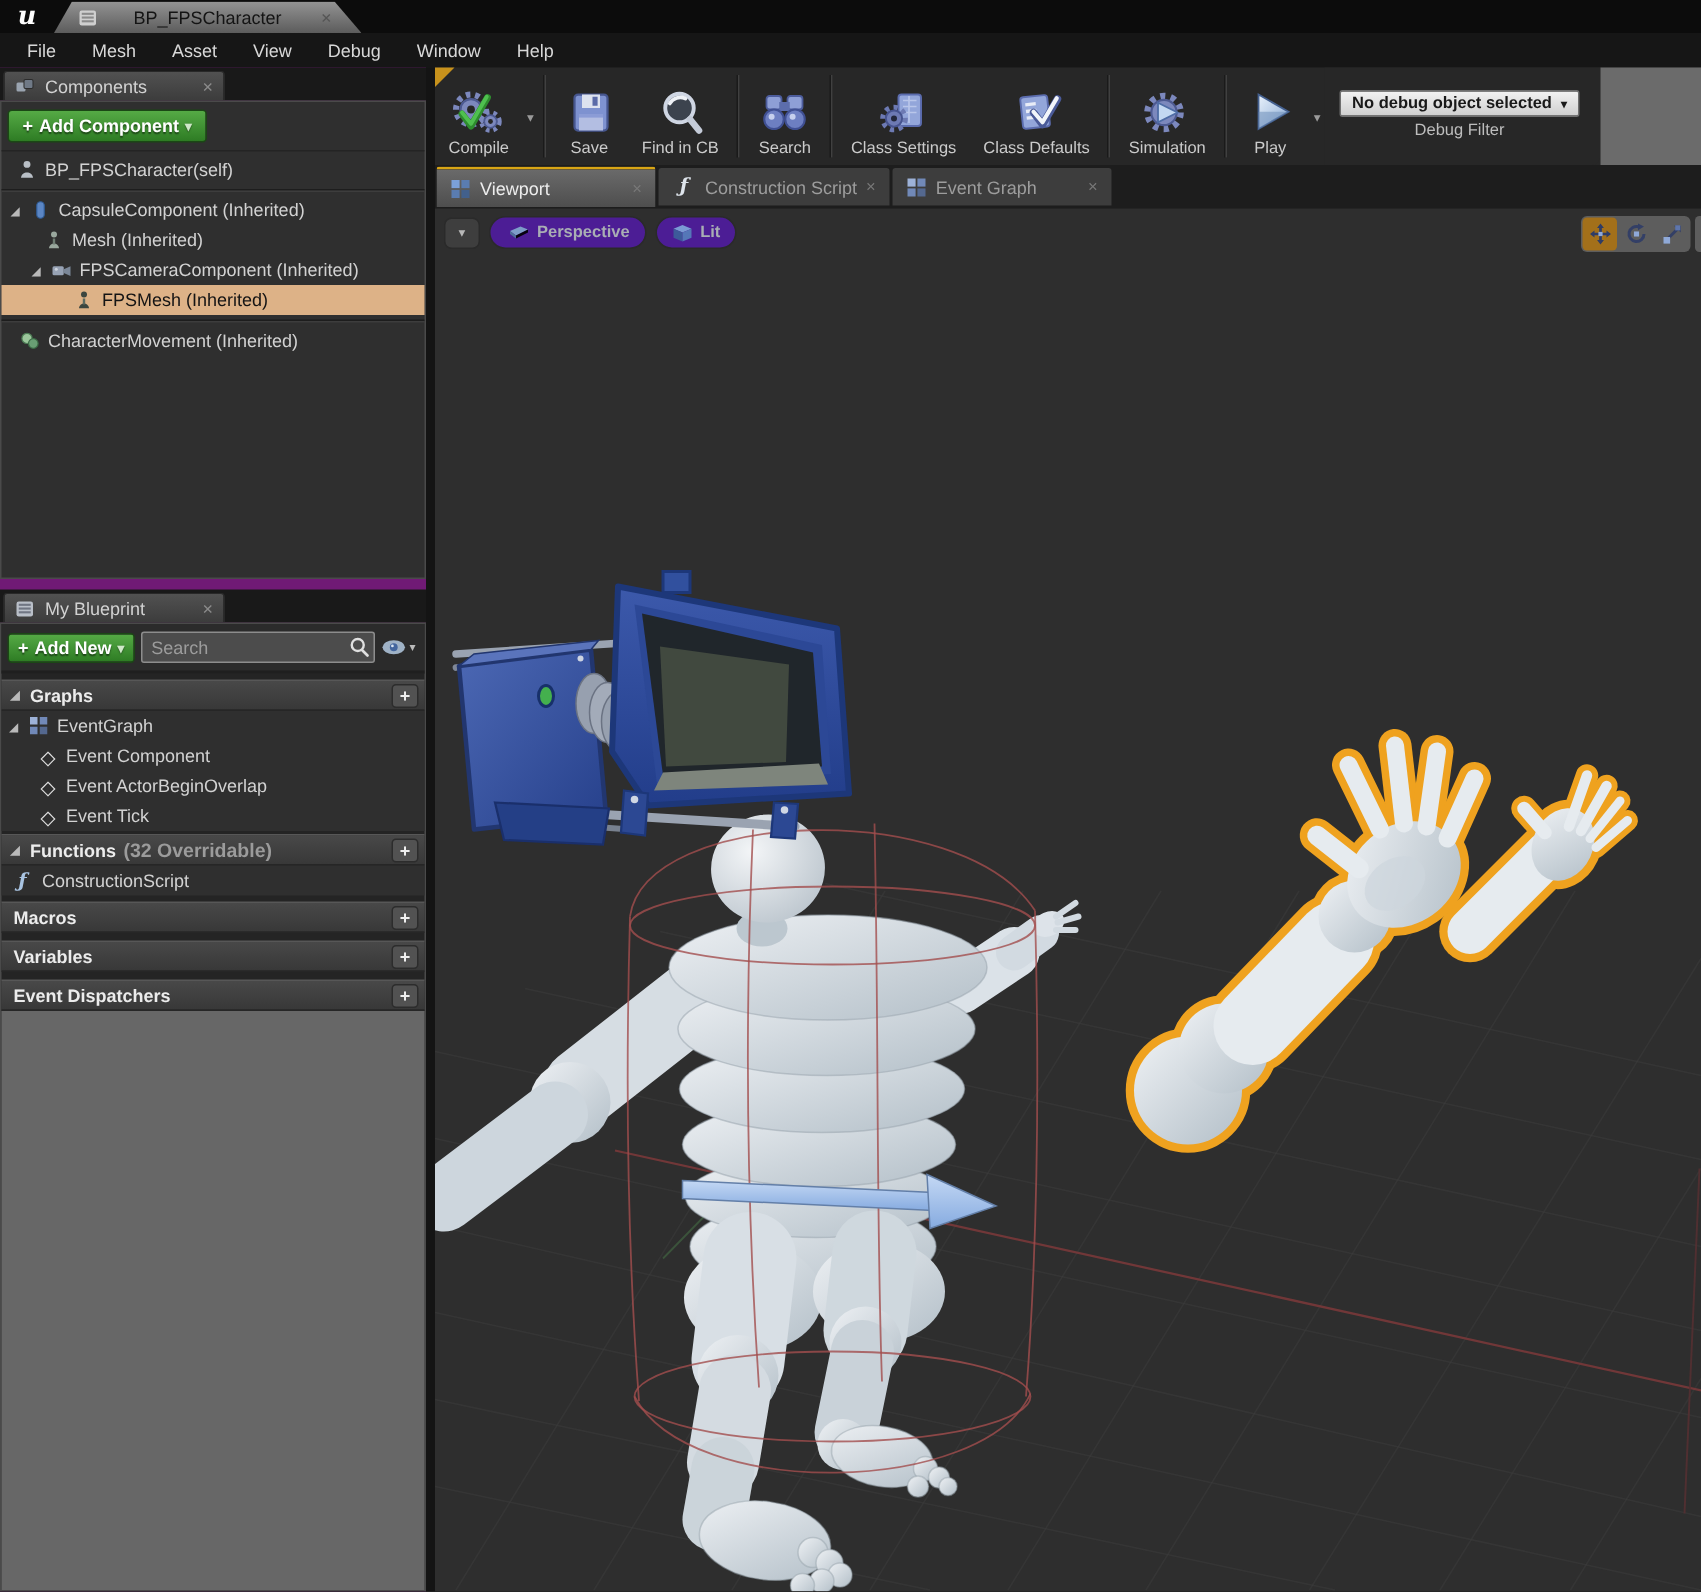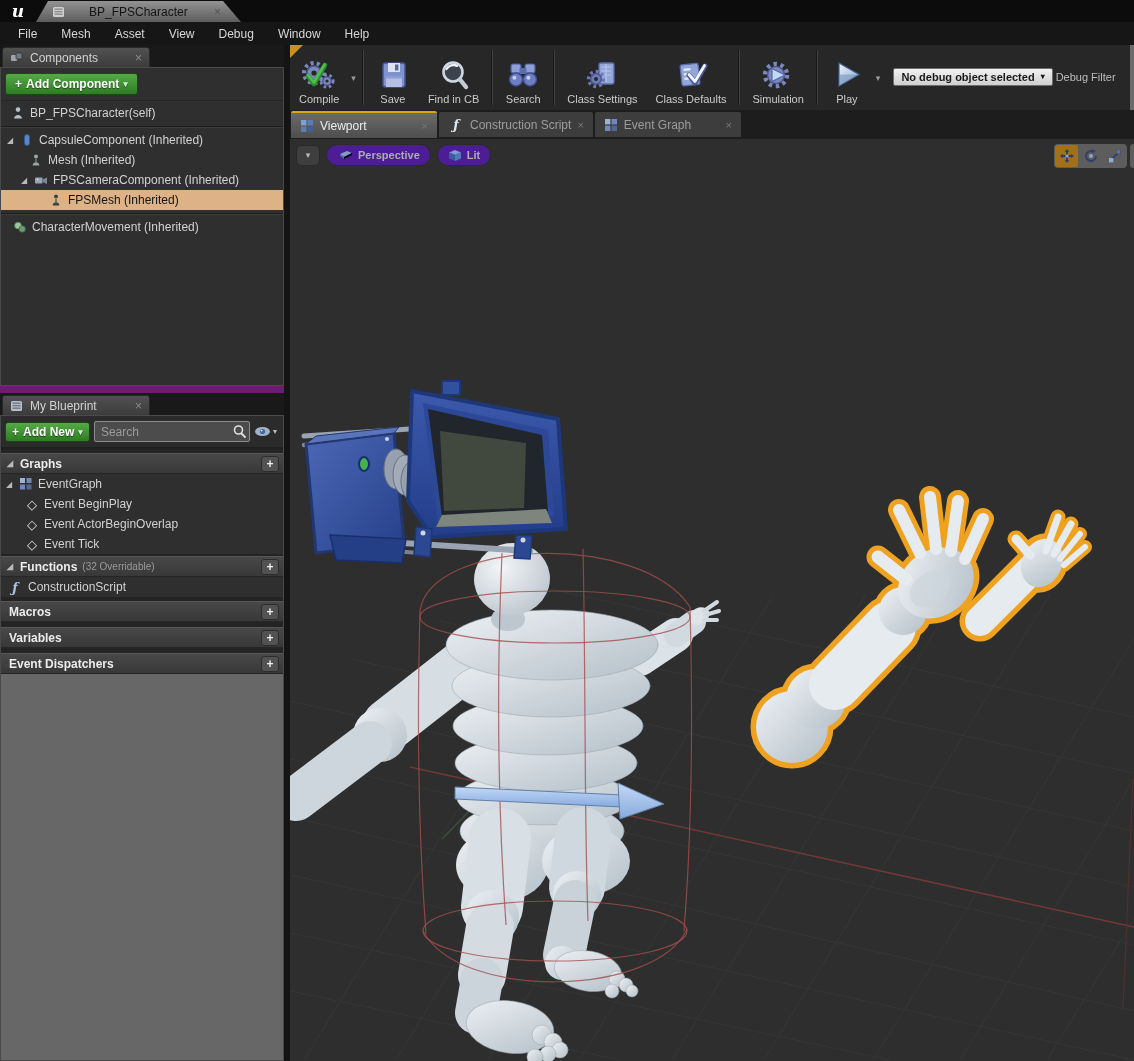--- a/index.html
+++ b/index.html
@@ -32,35 +32,35 @@
 .bp-body{position:absolute;top:22px;left:0;right:0;bottom:0;background:#242424;border:1px solid #4a4a4a;display:flex;flex-direction:column}
 .bp-toolbar{display:flex;align-items:center;gap:4px;padding:5px 4px;background:#2b2b2b;border-bottom:2px solid #1f1f1f}
 .btn-green.small{padding:2px 6px}
 .searchwrap{flex:1;position:relative;height:21px}
 .searchwrap input{width:100%;height:21px;background:#4c4c4c;border:1px solid #8d8d8d;border-radius:2px;color:#e2e2e2;font-size:12px;padding:0 22px 0 6px;font-family:"Liberation Sans",sans-serif}
 .searchwrap input::placeholder{color:#9c9c9c}
 .searchwrap svg{position:absolute;right:3px;top:3px}
 .eyewrap{display:flex;align-items:center;gap:2px;padding-right:2px}
 .eyewrap .caret{font-size:8px;color:#bbb}
 .sec{height:21px;display:flex;align-items:center;gap:5px;padding:0 4px;background:linear-gradient(#484848,#383838);border-top:1px solid #575757;border-bottom:1px solid #262626;font-weight:bold;color:#ececec;margin-top:2px}
-.sec .note{font-weight:normal;font-size:10px;color:#9b9b9b}
+.sec .note{font-weight:bold;font-size:13px;color:#9b9b9b}
 .sec .plus{margin-left:auto;width:18px;height:16px;background:#525252;border:1px solid #2c2c2c;border-radius:3px;color:#f0f0f0;font-weight:bold;display:flex;align-items:center;justify-content:center;line-height:1}
 .bp-rows{background:#2f2f2f}
 .bp-row{height:20px;display:flex;align-items:center;gap:5px;color:#d2d2d2;white-space:nowrap}
 .bp-empty{flex:1;background:#676767}
 .diamond{color:#e6e6e6;font-size:13px;width:14px;text-align:center;flex:none}
 .fx{font:italic bold 13px "DejaVu Serif",serif;color:#a9c4e2;width:16px;text-align:center;flex:none}
 
 .rightcol{position:absolute;top:45px;left:290px;right:0;bottom:0}
 .toolbar{position:absolute;top:0;left:0;right:0;height:65px;background:#272727;display:flex;align-items:stretch}
 .wedge{position:absolute;left:0;top:0;width:0;height:0;border-left:13px solid #c8921c;border-bottom:13px solid transparent}
 .tb-btn{display:flex;flex-direction:column;align-items:center;justify-content:flex-end;padding:4px 9px 5px;gap:1px;color:#cbcbcb;font-size:11px}
 .tb-caret{display:flex;align-items:center;color:#9a9a9a;font-size:9px;padding:0 3px}
 .tb-sep{width:2px;margin:5px 3px;background:#1a1a1a;border-right:1px solid #404040}
-.debugblk{display:flex;align-items:center;justify-content:center;gap:3px;padding:0 14px 2px 10px;border-radius:0 0 6px 0;background:#272727}
+.debugblk{display:flex;flex-direction:column;align-items:center;justify-content:center;gap:3px;padding:0 14px 2px 10px;border-radius:0 0 6px 0;background:#272727}
 .debug-dd{background:linear-gradient(#f2f2f2,#cfcfcf);border:1px solid #6f6f6f;border-radius:2px;color:#191919;font-size:11px;display:flex;align-items:center;gap:6px;padding:2px 7px;font-weight:bold}
 .debug-dd .caret{font-size:8px}
 .debuglabel{color:#bdbdbd;font-size:11px}
 .tb-fill{flex:1;background:#6b6b6b}
 
 .vtabs{position:absolute;top:65px;left:0;right:0;height:29px;background:#1d1d1d;display:flex;align-items:center;gap:2px;padding-left:1px}
 .vtab{height:25px;min-width:146px;display:flex;align-items:center;gap:6px;padding:0 9px;background:#3d3d3d;color:#9d9d9d;border-radius:2px 2px 0 0}
 .vtab.active{height:27px;background:linear-gradient(#6a6a6a,#4e4e4e);color:#ededed;border-top:2px solid #d8a515}
 .vtab .x{margin-left:auto;color:#787878;font-size:11px}
 
@@ -221,21 +221,21 @@
           <svg class="icon14" viewBox="0 0 14 14">
               <rect x="1" y="1" width="5" height="5" fill="#9db2d8"></rect>
               <rect x="7.5" y="1" width="5" height="5" fill="#7189b8"></rect>
               <rect x="1" y="7.5" width="5" height="5" fill="#7189b8"></rect>
               <rect x="7.5" y="7.5" width="5" height="5" fill="#54688f"></rect>
             </svg>
           <span>EventGraph</span>
         </div>
         <div class="bp-row" style="padding-left:24px">
           <span class="diamond">◇</span>
-          <span>Event BeginPlay</span>
+          <span>Event Component</span>
         </div>
         <div class="bp-row" style="padding-left:24px">
           <span class="diamond">◇</span>
           <span>Event ActorBeginOverlap</span>
         </div>
         <div class="bp-row" style="padding-left:24px">
           <span class="diamond">◇</span>
           <span>Event Tick</span>
         </div>
       </div>

